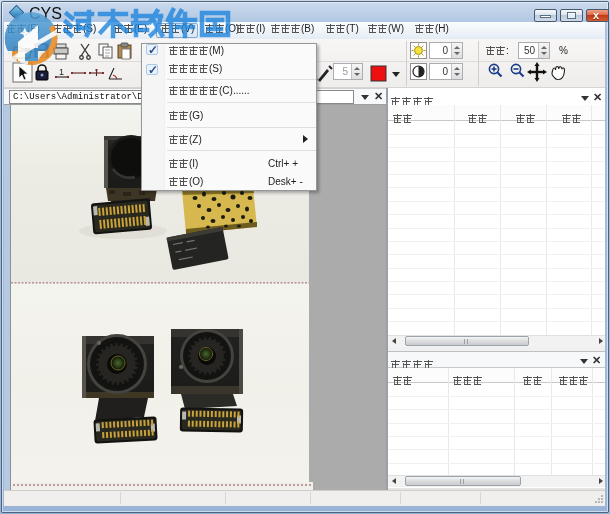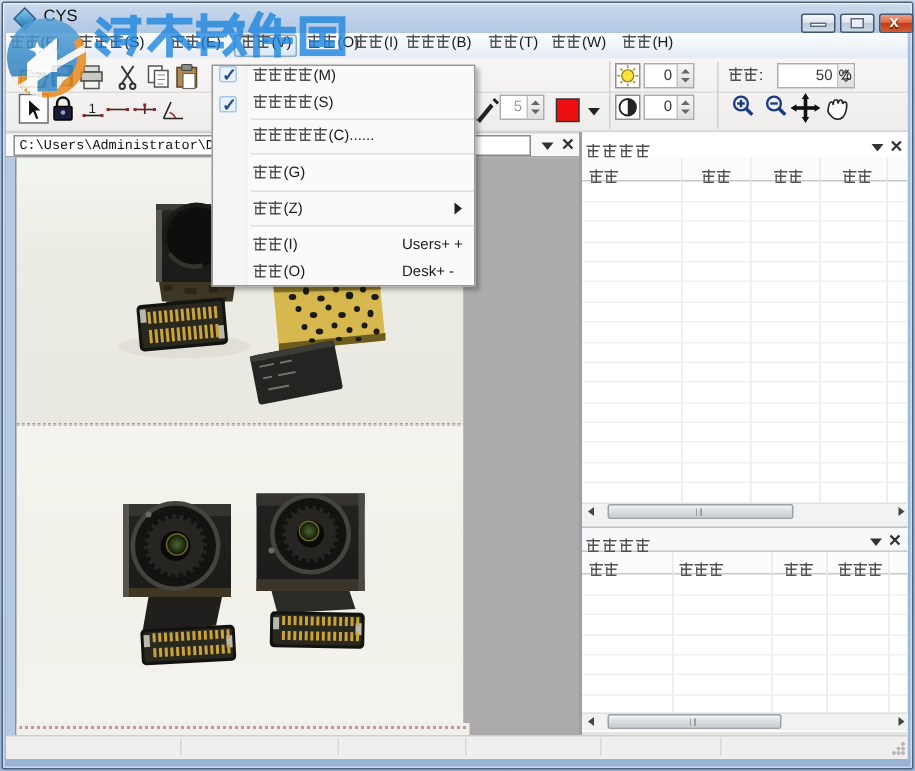--- a/index.html
+++ b/index.html
@@ -13,21 +13,21 @@
 background-position:0 1px,1px 4px,1px 8px,4px 0,1px 3px;
 background-repeat:no-repeat}
 .lat{font-size:10px;color:#1c1c1c;white-space:nowrap}
 .lat .cj{vertical-align:-1px}
 
 #frame{position:absolute;inset:0;background:linear-gradient(180deg,#cddced 0,#b4c9e4 20px,#a7bfde 30px,#9db7d9 500px,#96b1d5 100%)}
 #frame .ol{position:absolute;inset:1px;border:1px solid #50617a;border-radius:2px}
 #frame .il{position:absolute;inset:2px;border:1px solid rgba(255,255,255,.5)}
 
 #ticon{left:11px;top:7px;width:11px;height:11px;background:linear-gradient(135deg,#7ecbe8,#1f6fb4);transform:rotate(45deg);border:1px solid #255a8c}
-#ttext{left:29px;top:5px;font-size:11px;color:#101010}
+#ttext{left:29px;top:5px;font-size:16px;color:#101010}
 .wbtn{top:9px;height:13px;border-radius:2px;border:1px solid #46586e}
 #bmin{left:534px;width:23px;background:linear-gradient(180deg,#f6f9fb,#dbe4ee 45%,#bccbdc 50%,#cfdbe7)}
 #bmax{left:560px;width:23px;background:linear-gradient(180deg,#f6f9fb,#dbe4ee 45%,#bccbdc 50%,#cfdbe7)}
 #bclose{left:586px;width:23px;background:linear-gradient(180deg,#f0a088,#e06742 45%,#c33b16 50%,#d05c35)}
 #bmin i{position:absolute;left:5px;top:5px;width:11px;height:3px;background:#fff;border:1px solid #5a6e84}
 #bmax i{position:absolute;left:6px;top:2px;width:9px;height:7px;background:#e8eef5;border:1px solid #5a6e84;box-shadow:inset 0 1px #fff}
 #bclose i{position:absolute;left:6px;top:-1px;color:#fff;font-size:11px;font-weight:bold;font-style:normal;text-shadow:0 1px 1px #7c2000}
 
 #client{left:4px;top:22px;width:601px;height:484px;background:#f0efed}
 
@@ -230,21 +230,21 @@
     </div>
   <div class="spin" style="left:429px;top:63px;width:34px">
       <span class="v">0</span>
       <span class="ud"></span>
     </div>
   <div class="spin" style="left:333px;top:63px;width:30px;color:#9a9a9a">
       <span class="v">5</span>
       <span class="ud"></span>
     </div>
   <span class="mi lat" style="left:486px;top:45px"><span class="cj"></span><span class="cj"></span>:</span>
-  <div class="spin" style="left:518px;top:42px;width:52px">
+  <div class="spin" style="left:518px;top:42px;width:32px">
       <span class="v">50</span>
       <span class="ud"></span>
     </div>
   <span class="mi lat" style="left:559px;top:45px">%</span>
   <div class="abs" id="capL"></div>
   <div class="abs" id="pathbox">C:\Users\Administrator\Desk</div>
   <span class="pbt tridown" style="left:361px;top:95px"></span>
   <span class="pbt xbt" style="left:374px;top:90px">✕</span>
   <div class="abs" id="canvas"></div>
   <div class="abs" style="left:4px;top:105px;width:6px;height:385px;background:#b6c9e2"></div>
@@ -556,21 +556,21 @@
     <span class="mrow lat" style="top:19px"><span class="cj"></span><span class="cj"></span><span class="cj"></span><span class="cj"></span>(S)</span>
     <div class="msep" style="top:34.5px"></div>
     <span class="mrow lat" style="top:41px"><span class="cj"></span><span class="cj"></span><span class="cj"></span><span class="cj"></span><span class="cj"></span>(C)......</span>
     <div class="msep" style="top:58px"></div>
     <span class="mrow lat" style="top:66.4px"><span class="cj"></span><span class="cj"></span>(G)</span>
     <div class="msep" style="top:82.5px"></div>
     <span class="mrow lat" style="top:89.8px"><span class="cj"></span><span class="cj"></span>(Z)</span>
     <span style="position:absolute;left:161px;top:90.5px;width:0;height:0;border-top:4px solid transparent;border-bottom:4px solid transparent;border-left:5px solid #222"></span>
     <div class="msep" style="top:106px"></div>
     <span class="mrow lat" style="top:113.7px"><span class="cj"></span><span class="cj"></span>(I)</span>
-    <span class="sc" style="left:126px;top:113.7px">Users+ +</span>
+    <span class="sc" style="left:126px;top:113.7px">Ctrl+ +</span>
     <span class="mrow lat" style="top:131.7px"><span class="cj"></span><span class="cj"></span>(O)</span>
     <span class="sc" style="left:126px;top:131.7px">Desk+ -</span>
   </div>
   <div id="wm">
     <svg class="abs" style="left:4px;top:11px;opacity:0.84" width="56" height="56" viewBox="0 0 56 56">
 <defs>
 <linearGradient id="lg1" x1="0" y1="0" x2="0" y2="1">
 <stop offset="0" stop-color="#57a2d8"></stop>
             <stop offset="0.55" stop-color="#3487c6"></stop>
             <stop offset="1" stop-color="#2a6fae"></stop>

